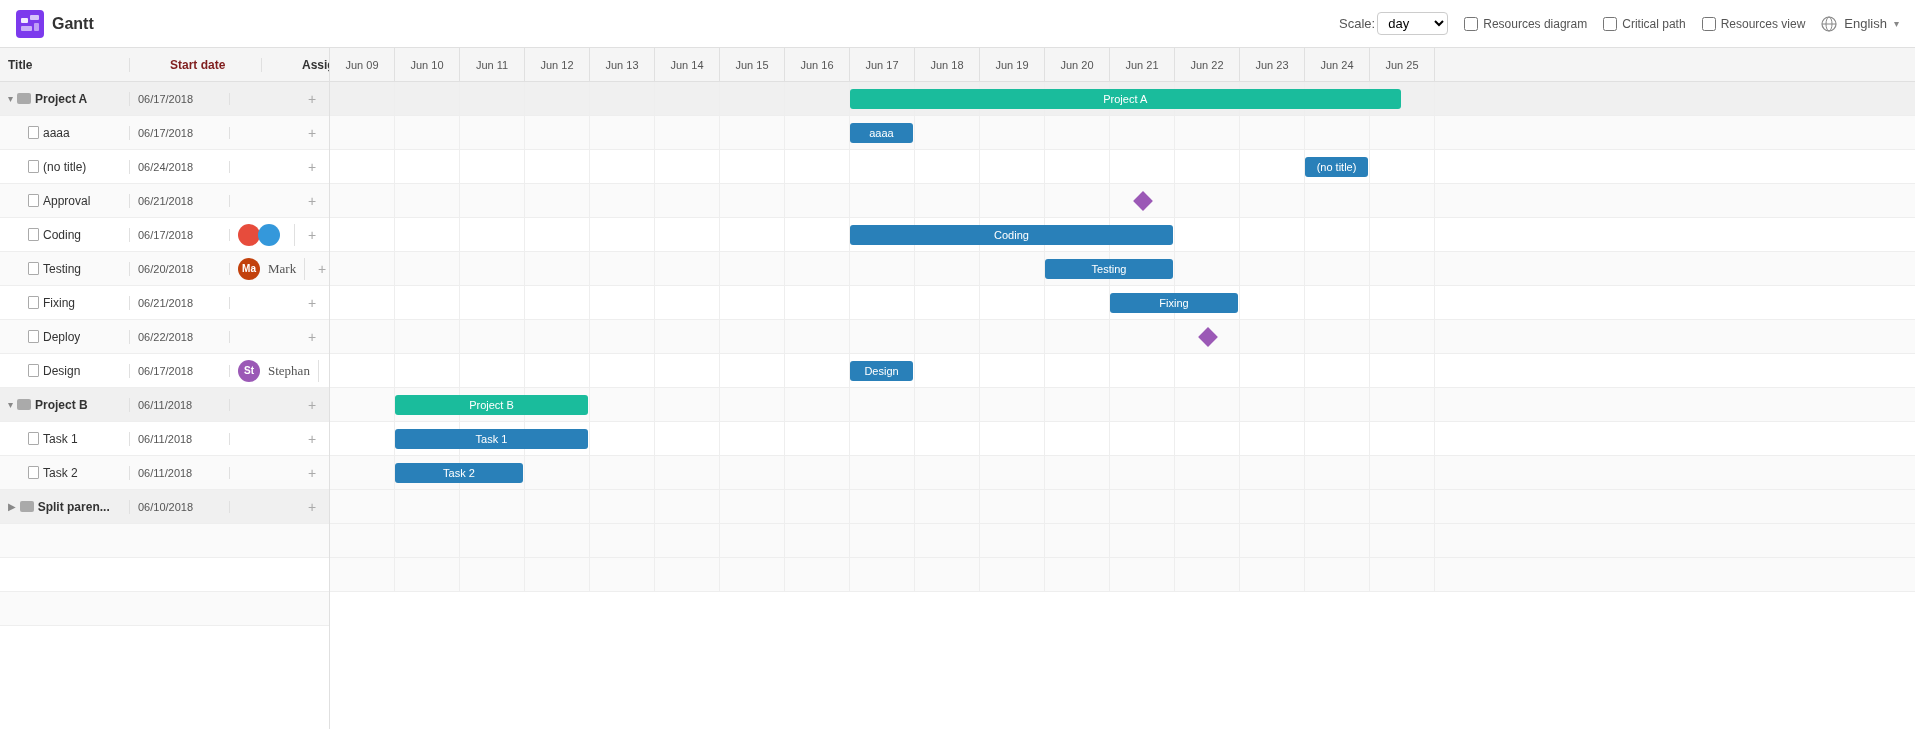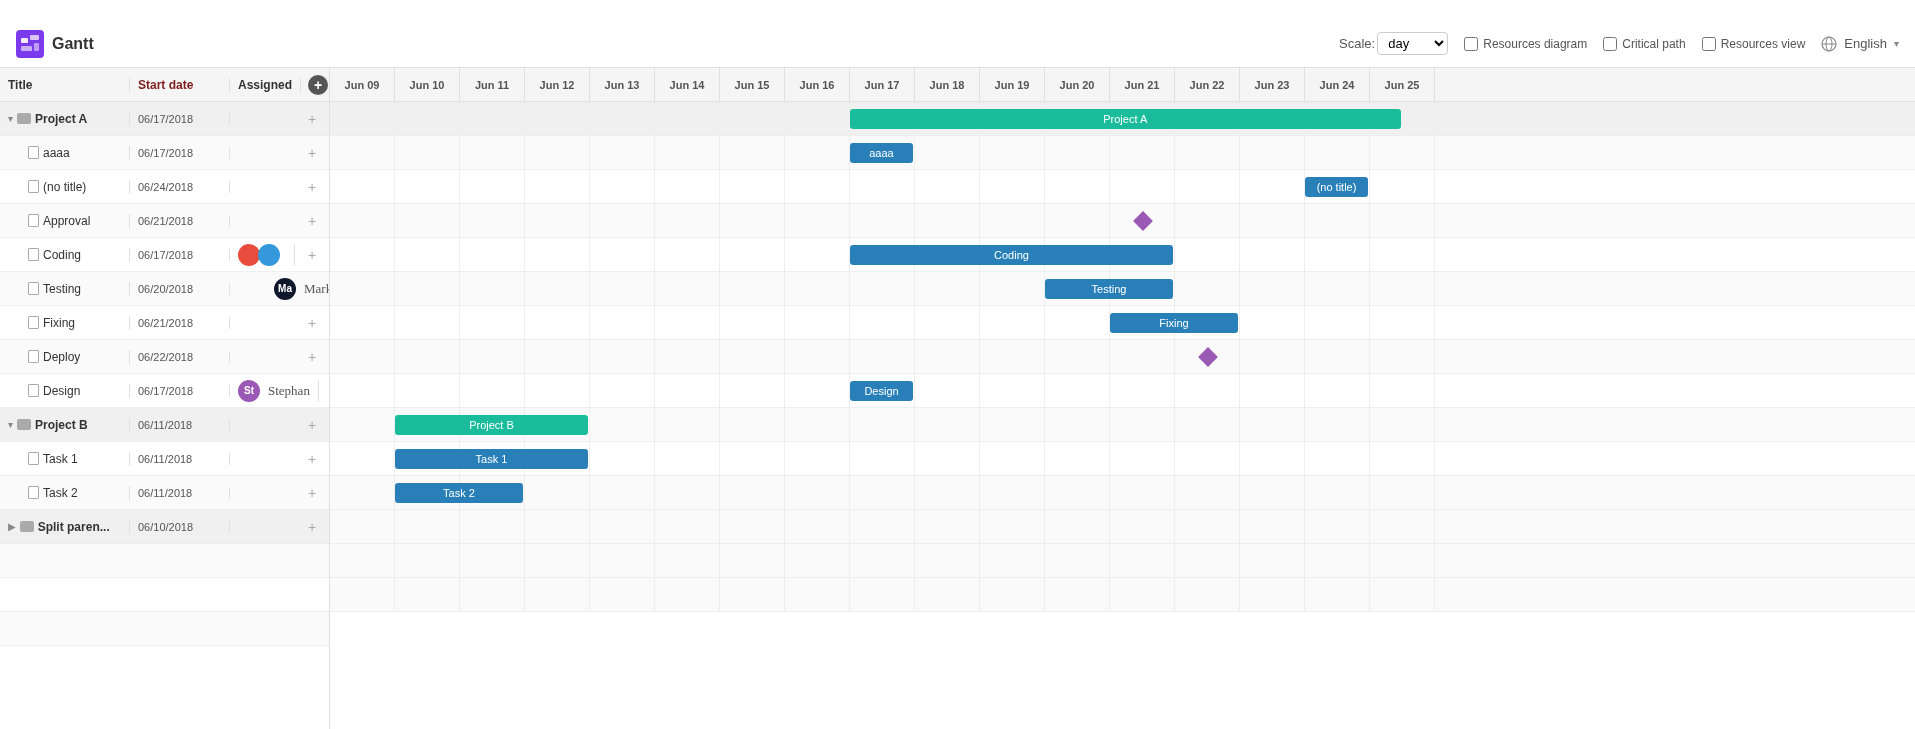--- a/index.html
+++ b/index.html
@@ -6,21 +6,20 @@
     body { font-family: Arial, sans-serif; font-size: 12px; background: #fff; overflow: hidden; }
 
     
     .top-bar {
       display: flex;
       align-items: center;
       height: 48px;
       padding: 0 16px;
       border-bottom: 1px solid #e0e0e0;
       background: #fff;
-      margin-top: 20px;
     }
     .logo {
       display: flex;
       align-items: center;
       gap: 8px;
       margin-right: auto;
     }
     .logo-icon {
       width: 28px;
       height: 28px;
@@ -93,20 +92,21 @@
       overflow: hidden;
     }
 
     
     .col-headers {
       display: flex;
       border-bottom: 1px solid #e0e0e0;
       background: #f5f5f5;
       height: 34px;
       align-items: center;
+      gap: 32px;
     }
     .col-title {
       width: 130px;
       min-width: 130px;
       padding: 0 8px;
       font-weight: 600;
       color: #333;
       font-size: 12px;
       border-right: 1px solid #e0e0e0;
     }
@@ -270,21 +270,21 @@
     .date-cell {
       width: 65px;
       min-width: 65px;
       text-align: center;
       font-size: 11px;
       color: #555;
       border-right: 1px solid #e0e0e0;
       display: flex;
       align-items: center;
       justify-content: center;
-      font-weight: 700;
+      font-weight: 400;
     }
 
     .gantt-body {
       display: flex;
       flex-direction: column;
       min-width: 1200px;
     }
     .gantt-row {
       display: flex;
       height: 34px;
@@ -458,21 +458,21 @@
       </div>
 
       <div class="row">
         <div class="cell-title">
           <span style="width:16px;display:inline-block;"></span>
           <div class="file-icon"></div>
           <span class="row-label">Testing</span>
         </div>
         <div class="cell-start">06/20/2018</div>
         <div class="cell-assigned">
-          <div class="avatar" style="background:#0f172a;margin-left:36px;">Ma</div>
+          <div class="avatar" style="background:#c2410c;">Ma</div>
           <span class="avatar-name" style="margin-left:4px;">Mark</span>
         </div>
         <div class="cell-add">+</div>
       </div>
 
       <div class="row">
         <div class="cell-title">
           <span style="width:16px;display:inline-block;"></span>
           <div class="file-icon"></div>
           <span class="row-label">Fixing</span>

